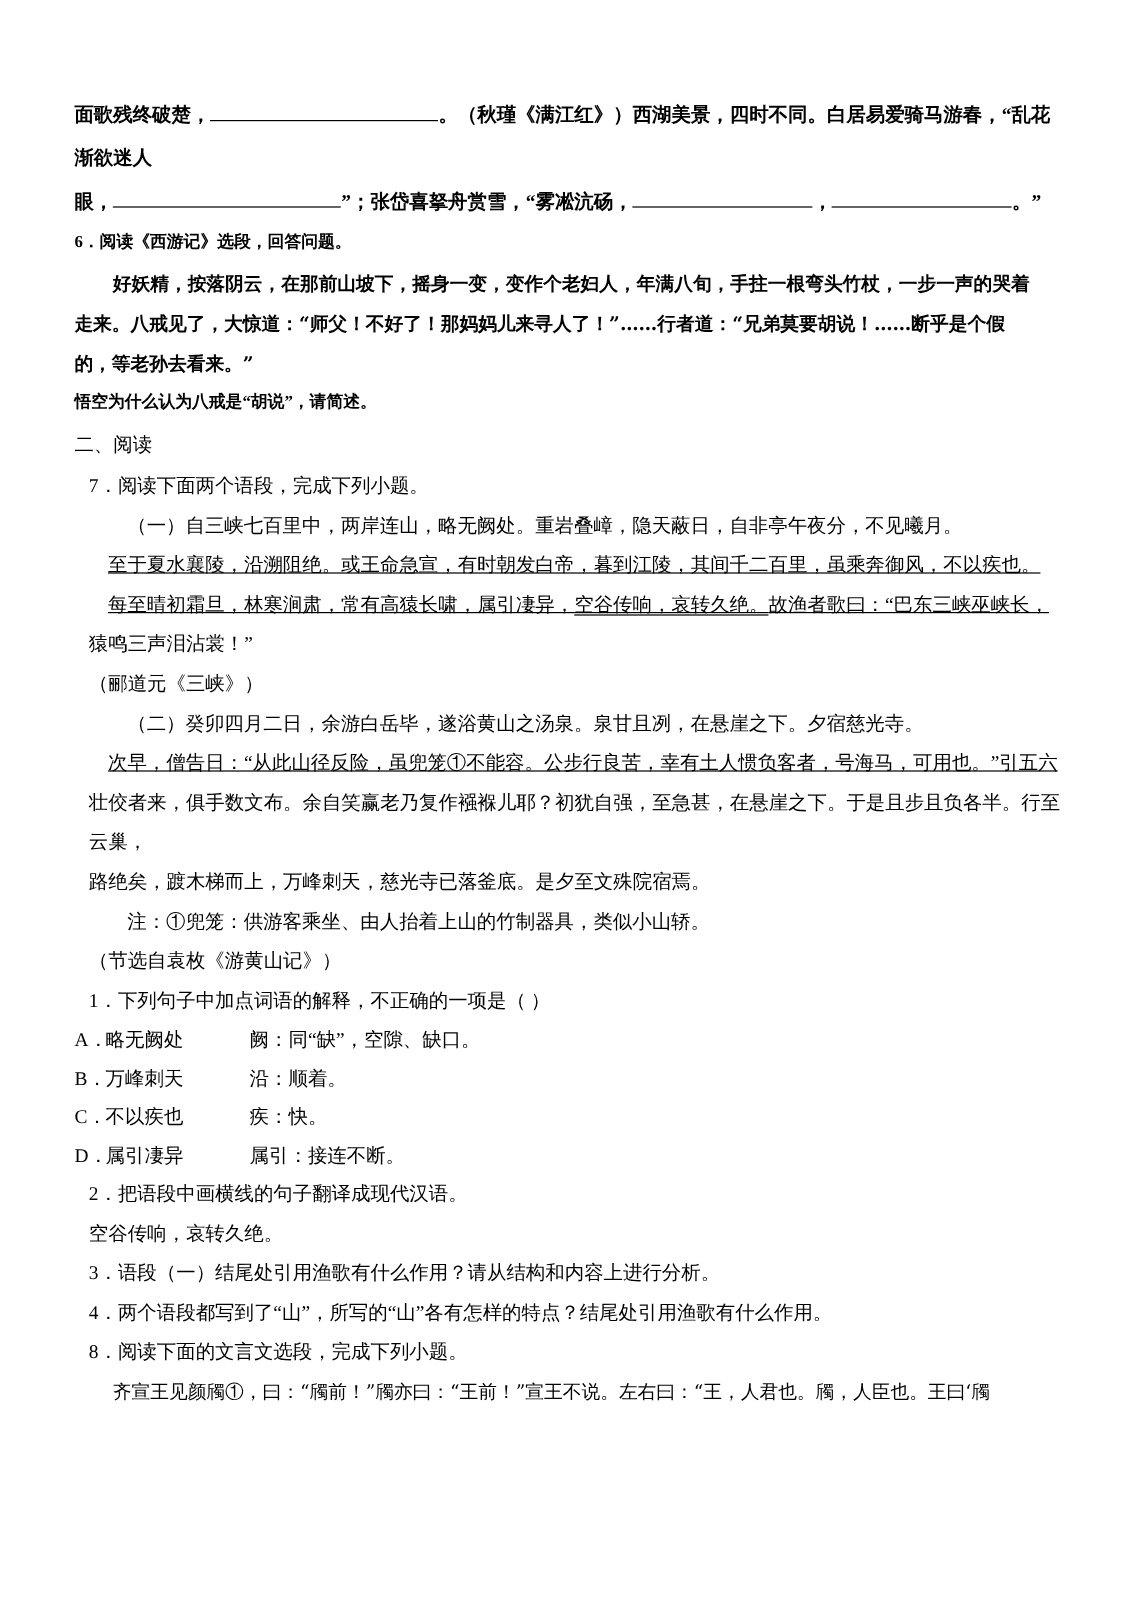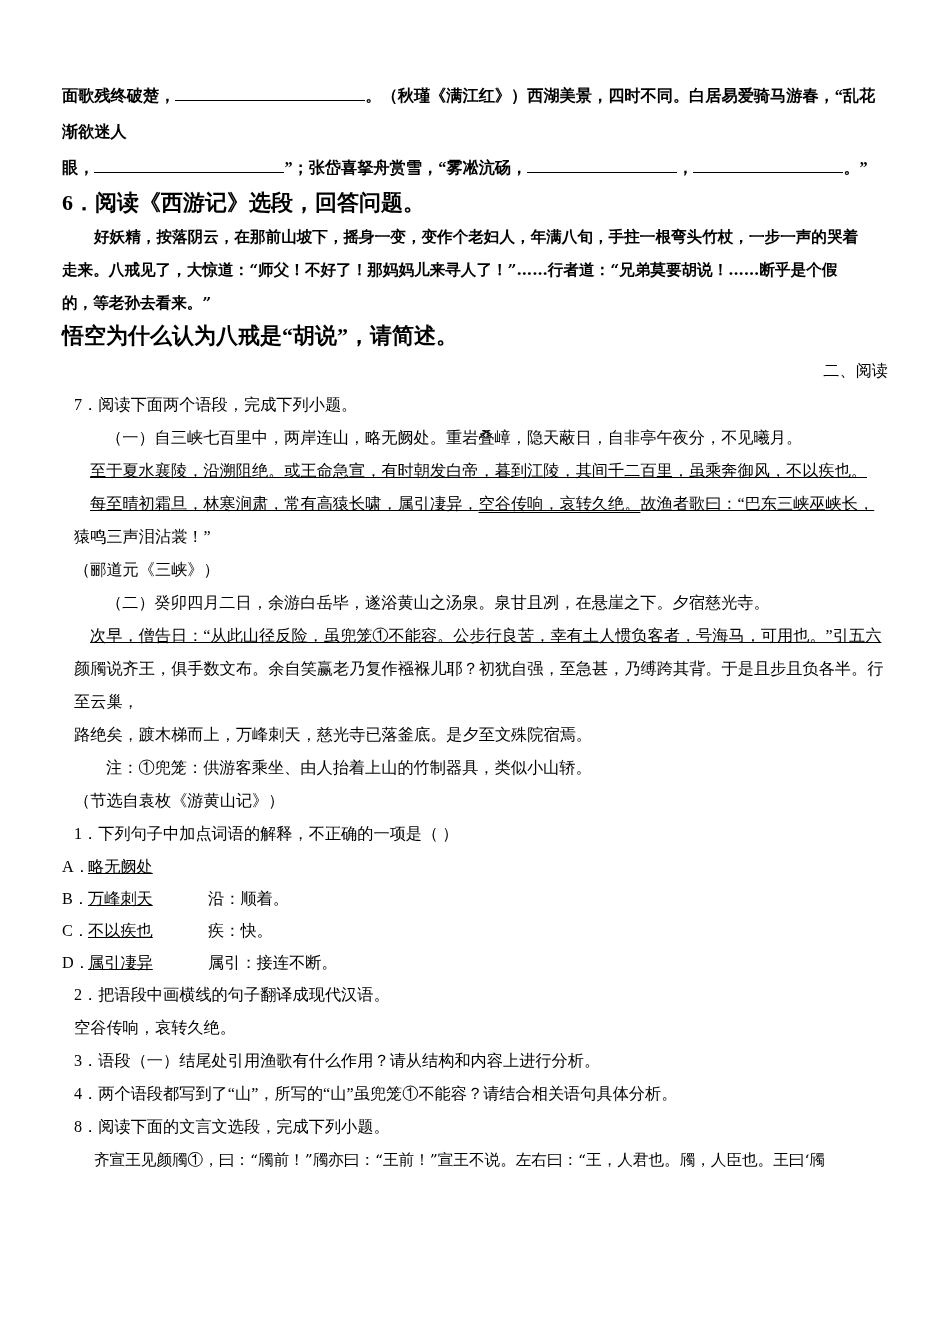--- a/index.html
+++ b/index.html
@@ -33,45 +33,43 @@
     display: inline-block;
     border-bottom: 1px solid #000;
     vertical-align: baseline;
     height: 15px;
   }
   .b-long { width: 150px; }
   .b-xlong { width: 190px; }
   .indent1 { text-indent: 16px; text-decoration: underline; }
   .indent2 { text-indent: 32px; }
   .q-head {
-    font-size: 22px;
+    font-size: 14px;
     line-height: 34px;
   }
   .section-title {
     font-size: 16.2px;
     line-height: 36px;
-    text-align: right;
   }
   .underline-text {
     text-decoration: underline;
     text-underline-offset: 3px;
   }
   .opt-row {
     font-size: 16.2px;
     line-height: 32px;
     display: flex;
   }
   .opt-label {
     width: 26px;
     flex: 0 0 26px;
   }
   .opt-term {
     width: 120px;
     flex: 0 0 120px;
-    text-decoration: underline;
   }
   .opt-def {
     flex: 1 1 auto;
   }
   .para {
     font-size: 16.2px;
     line-height: 33px;
     margin-left: 12px;
   }
   .block-kai {
@@ -102,30 +100,31 @@
   <div class="para"><span>7．</span><span>阅读下面两个语段，完成下列小题。</span></div>
 
   <div class="para indent2">（一）自三峡七百里中，两岸连山，略无阙处。重岩叠嶂，隐天蔽日，自非亭午夜分，不见曦月。</div>
   <div class="para indent1">至于夏水襄陵，沿溯阻绝。或王命急宣，有时朝发白帝，暮到江陵，其间千二百里，虽乘奔御风，不以疾也。</div>
   <div class="para indent1"><span>每至晴初霜旦，林寒涧肃，常有高猿长啸，属引凄异，</span><span class="underline-text">空谷传响，哀转久绝。</span><span>故渔者歌曰：“巴东三峡巫峡长，</span></div>
   <div class="para">猿鸣三声泪沾裳！”</div>
   <div class="para">（郦道元《三峡》）</div>
 
   <div class="para indent2">（二）癸卯四月二日，余游白岳毕，遂浴黄山之汤泉。泉甘且冽，在悬崖之下。夕宿慈光寺。</div>
   <div class="para indent1">次早，僧告日：“从此山径反险，虽兜笼①不能容。公步行良苦，幸有土人惯负客者，号海马，可用也。”引五六</div>
-  <div class="para">颜斶说齐王，俱手数文布。余自笑赢老乃复作襁褓儿耶？初犹自强，至急甚，乃缚跨其背。于是且步且负各半。行至云巢，</div>
+  <div class="para">壮佼者来，俱手数文布。余自笑赢老乃复作襁褓儿耶？初犹自强，至急甚，在悬崖之下。于是且步且负各半。行至云巢，</div>
   <div class="para">路绝矣，踱木梯而上，万峰刺天，慈光寺已落釜底。是夕至文殊院宿焉。</div>
   <div class="para indent2">注：①兜笼：供游客乘坐、由人抬着上山的竹制器具，类似小山轿。</div>
   <div class="para">（节选自袁枚《游黄山记》）</div>
 
   <div class="para"><span>1．</span><span>下列句子中加点词语的解释，不正确的一项是（      ）</span></div>
 
   <div class="opt-row">
     <span class="opt-label">A．</span>
     <span class="opt-term">略无阙处</span>
+    <span class="opt-def">阙：同“缺”，空隙、缺口。</span>
   </div>
   <div class="opt-row">
     <span class="opt-label">B．</span>
     <span class="opt-term">万峰刺天</span>
     <span class="opt-def">沿：顺着。</span>
   </div>
   <div class="opt-row">
     <span class="opt-label">C．</span>
     <span class="opt-term">不以疾也</span>
     <span class="opt-def">疾：快。</span>
@@ -134,19 +133,19 @@
     <span class="opt-label">D．</span>
     <span class="opt-term">属引凄异</span>
     <span class="opt-def">属引：接连不断。</span>
   </div>
 
   <div class="para"><span>2．</span><span>把语段中画横线的句子翻译成现代汉语。</span></div>
   <div class="para">空谷传响，哀转久绝。</div>
 
   <div class="para"><span>3．</span><span>语段（一）结尾处引用渔歌有什么作用？请从结构和内容上进行分析。</span></div>
 
-  <div class="para"><span>4．</span><span>两个语段都写到了“山”，所写的“山”虽兜笼①不能容？请结合相关语句具体分析。</span></div>
+  <div class="para"><span>4．</span><span>两个语段都写到了“山”，所写的“山”各有怎样的特点？结尾处引用渔歌有什么作用。</span></div>
 
   <div class="para"><span>8．</span><span>阅读下面的文言文选段，完成下列小题。</span></div>
 
   <div class="block-kai indent2">齐宣王见颜斶①，曰：“斶前！”斶亦曰：“王前！”宣王不说。左右曰：“王，人君也。斶，人臣也。王曰‘斶</div>
 
 </div>
 
 </body></html>

